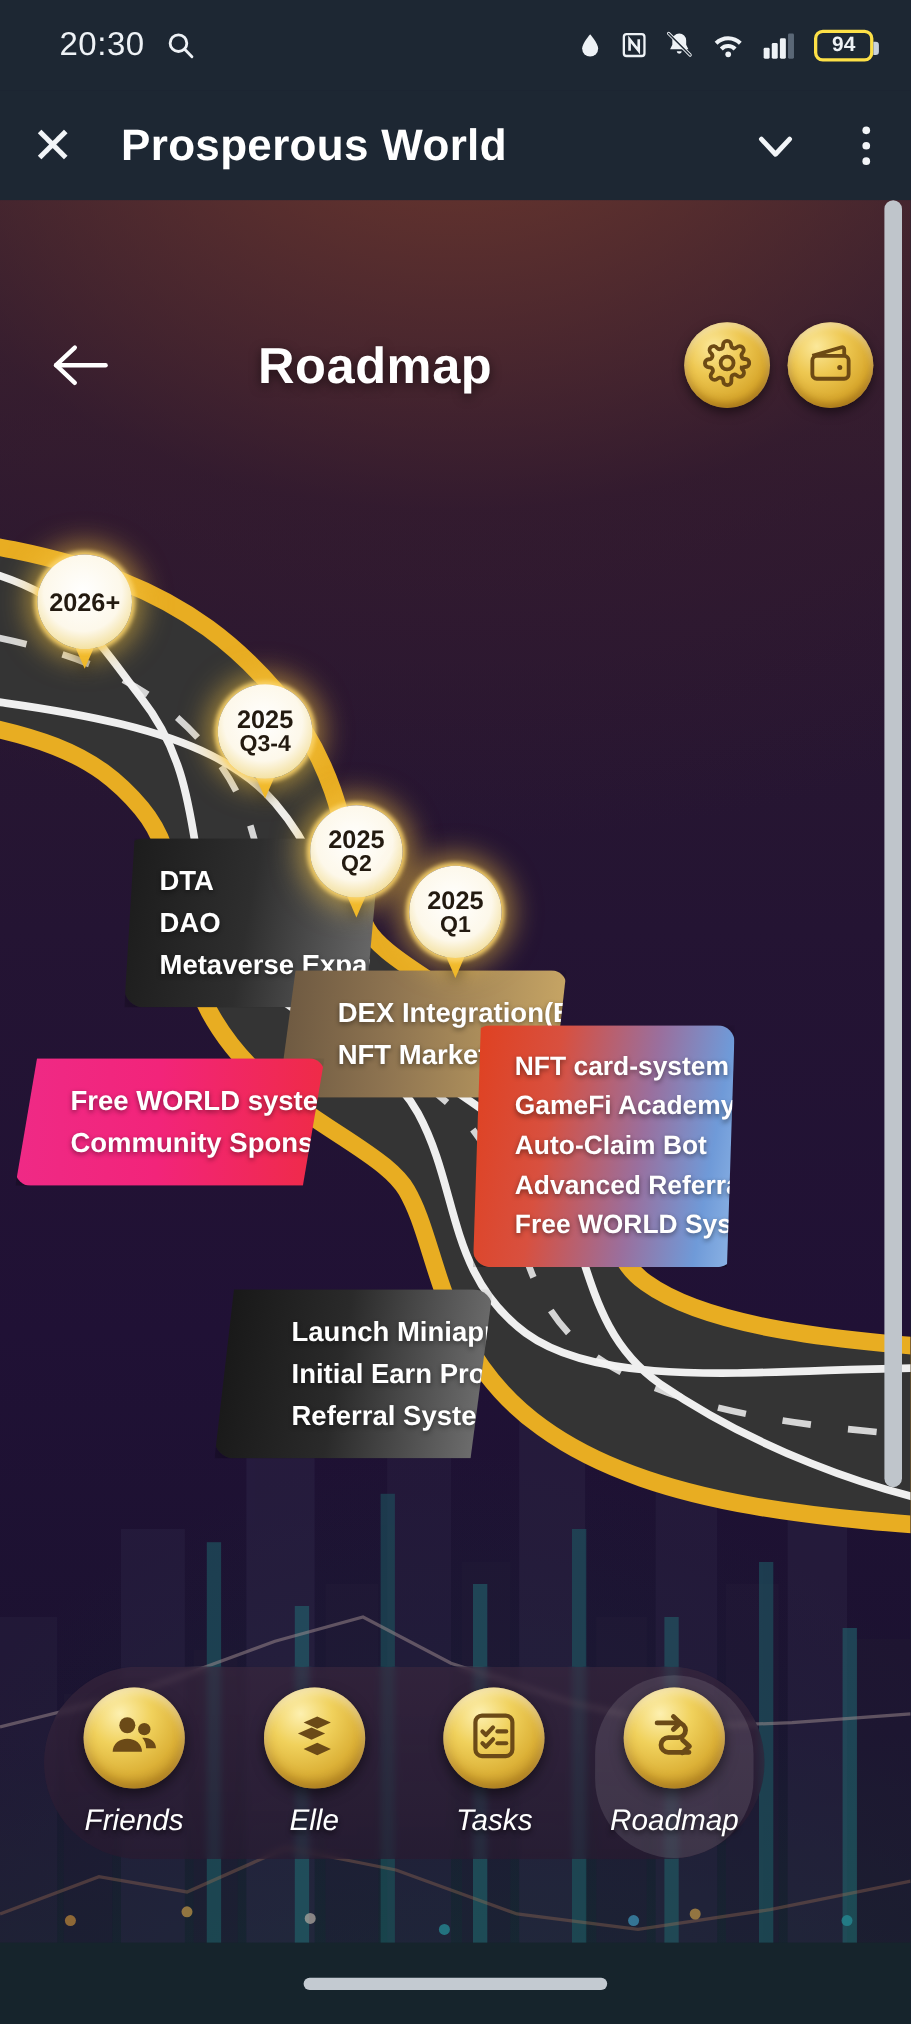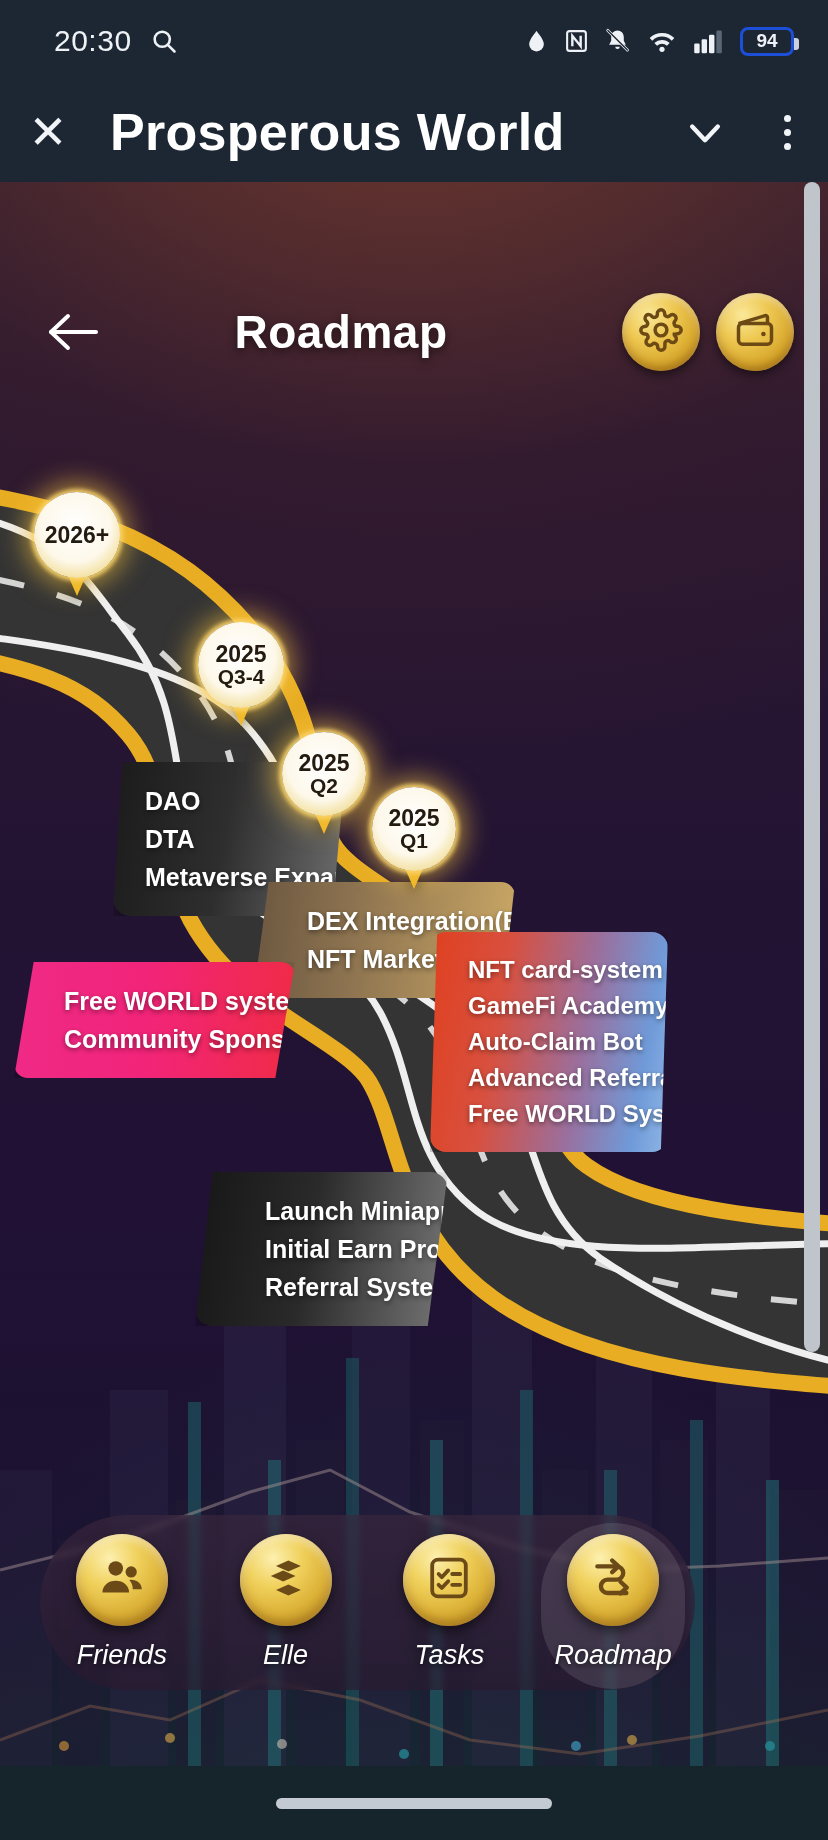--- a/index.html
+++ b/index.html
@@ -16,41 +16,41 @@
     position:absolute; top:0; left:0; width:828px; height:82px;
     background:#1d2733;
     display:flex; align-items:center; justify-content:space-between;
     padding:0 34px;
   }
   .sb-left{ display:flex; align-items:center; gap:18px;margin-left:20px; }
   .sb-time{ color:#eef2f6; font-size:30px; font-weight:400; letter-spacing:.5px; }
   .sb-right{ display:flex; align-items:center; gap:15px; }
   .sb-ico{ display:inline-flex; align-items:center; justify-content:center; }
   .batt{
-    width:54px; height:29px; border:3px solid #1d4ed8; border-radius:8px;
+    width:54px; height:29px; border:3px solid #fde047; border-radius:8px;
     position:relative; display:flex; align-items:center; justify-content:center;
   }
   .batt::after{
     content:""; position:absolute; right:-8px; top:8px; width:5px; height:12px;
     background:#c9d2dc; border-radius:0 3px 3px 0;
   }
   .batt span{ color:#eef2f6; font-size:19px; font-weight:700; }
 
   
   #app-bar{
     position:absolute; top:82px; left:0; width:828px; height:100px;
     background:#1d2733;
     display:flex; align-items:center;
   }
   #app-bar .close-x{
     width:96px; display:flex; align-items:center; justify-content:center;
     color:#f2f5f8; font-size:46px; font-weight:300; line-height:1; cursor:pointer;
   }
   #app-bar .bar-title{
-    flex:1; color:#ffffff; font-size:52px; font-weight:700; letter-spacing:.3px;
+    flex:1; color:#ffffff; font-size:40px; font-weight:700; letter-spacing:.3px;
     padding-left:14px;
   }
   #app-bar .bar-act{ width:82px; display:flex; align-items:center; justify-content:center; cursor:pointer; }
   .kebab{ display:flex; flex-direction:column; gap:7px; }
   .kebab i{ width:7px; height:7px; border-radius:50%; background:#f2f5f8; display:block; }
 
   
   #miniapp{
     position:absolute; top:182px; left:0; width:828px; height:1658px;
     overflow:hidden;
@@ -357,21 +357,21 @@
                  C 560 1090, 740 1056, 900 1062" fill="none"></path>
         <path d="M -120 442 C 60 462, 190 478, 250 548 C 310 618, 292 668, 326 730
                  C 364 798, 462 820, 500 890 C 538 954, 532 1028, 600 1076
                  C 676 1128, 790 1178, 900 1192" fill="none"></path>
       </g>
 
       <use href="#roadpath" fill="none" stroke="#f2f2f2" stroke-width="6" stroke-dasharray="26 34" opacity=".85"></use>
     </svg>
   </div>
 
-  <div class="pin single" style="left:34px; top:310px; width:86px; height:105px;">
+  <div class="pin single" style="left:34px; top:322px; width:86px; height:105px;">
     <div class="tail" style="top:58px;"></div>
     <div class="bulb" style="height:86px;">
       <span class="l1">2026+</span>
     </div>
   </div>
 
   <div class="pin" style="left:198px; top:440px; width:86px; height:86px;">
     <div class="tail" style="top:58px;"></div>
     <div class="bulb" style="height:86px;">
       <span class="l1">2025</span>
@@ -390,22 +390,22 @@
   <div class="pin" style="left:372px; top:605px; width:84px; height:84px;">
     <div class="tail" style="top:56px;"></div>
     <div class="bulb" style="height:84px;">
       <span class="l1">2025</span>
       <span class="l2">Q1</span>
     </div>
   </div>
 
 
   <div class="card" id="card-2026">
+    <div>DTA</div>
     <div>DAO</div>
-    <div>DTA</div>
     <div>Metaverse Expansion</div>
   </div>
 
   <div class="card" id="card-q34">
     <div>DEX Integration(Beta)</div>
     <div>NFT Marketplace</div>
   </div>
 
   <div class="card" id="card-pink">
     <div>Free WORLD system</div>

